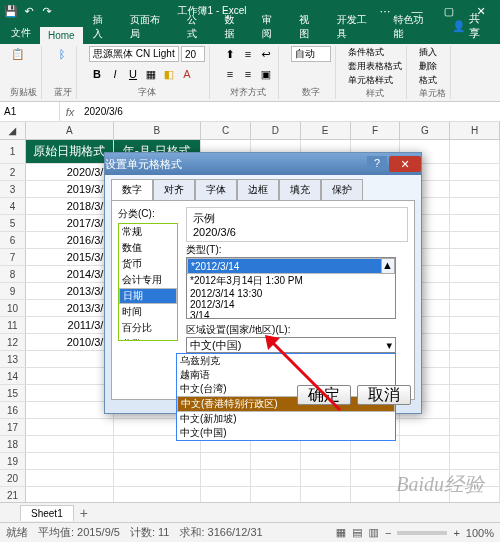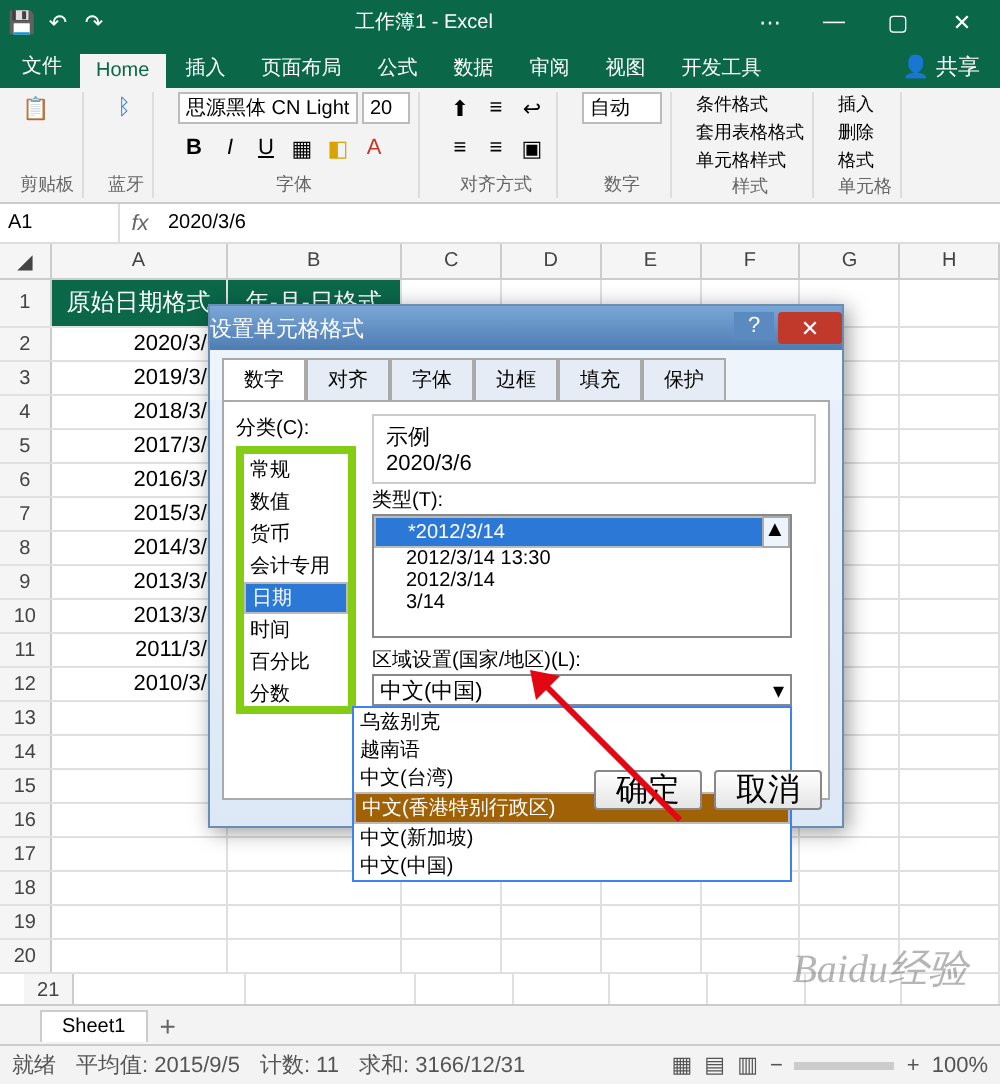--- a/index.html
+++ b/index.html
@@ -38,27 +38,27 @@
 .hdrcell{background:#0a6848;color:#fff;justify-content:center;font-size:12px}
 .row.h{height:24px}
 .dialog{position:absolute;left:104px;top:152px;width:318px;height:262px;background:linear-gradient(#eaf2fb,#dce8f6);border:1px solid #6a8db5;box-shadow:2px 2px 10px rgba(0,0,0,.4)}
 .dlg-title{height:22px;background:linear-gradient(#7aa6d6,#4f7db3);display:flex;align-items:center;justify-content:space-between;padding:0 0;color:#fff;font-size:11px}
 .dlg-close{width:32px;height:16px;background:#c0392b;color:#fff;display:flex;align-items:center;justify-content:center;cursor:pointer;border-radius:2px}
 .dlg-tabs{display:flex;padding:4px 6px 0;gap:0;background:#eef4fb}
 .dlg-tab{padding:3px 10px;border:1px solid #aaa;border-bottom:none;background:#e5ecf5;font-size:10px;cursor:pointer}
 .dlg-tab.active{background:#fff}
 .dlg-body{background:#fff;margin:0 6px 6px;border:1px solid #aaa;padding:6px;height:200px;position:relative}
 .cat-label{font-size:10px;margin-bottom:2px}
-.cat-list{position:absolute;left:6px;top:22px;width:60px;height:134px;border:4px solid #84cc16;background:#fff;overflow:hidden}
+.cat-list{position:absolute;left:6px;top:22px;width:60px;height:118px;border:1px solid #84cc16;background:#fff;overflow:hidden}
 .cat-item{padding:1px 3px;font-size:10px;cursor:pointer}
 .cat-item.sel{background:#2b78d7;color:#fff}
 .sample-box{position:absolute;left:74px;top:6px;right:6px;border:1px solid #ccc;padding:3px 6px;font-size:10px}
 .type-label{position:absolute;left:74px;top:42px;font-size:10px}
 .type-list{position:absolute;left:74px;top:56px;right:18px;height:62px;border:1px solid #888;background:#fff;overflow:hidden}
-.type-item{padding:0 16px;font-size:10px;cursor:pointer}
+.type-item{padding:0 3px;font-size:10px;cursor:pointer}
 .type-item.sel{background:#2b78d7;color:#fff}
 .locale-label{position:absolute;left:74px;top:122px;font-size:10px}
 .locale-sel{position:absolute;left:74px;top:136px;right:18px;height:16px;border:1px solid #888;background:#fff;font-size:10px;padding:0 3px;display:flex;align-items:center;justify-content:space-between}
 .locale-drop{position:absolute;left:64px;top:152px;right:18px;border:1px solid #3b82f6;background:#fff}
 .locale-opt{padding:0 3px;font-size:10px;cursor:pointer}
 .locale-opt.sel{background:#a16207;color:#fff}
 .dlg-btns{position:absolute;right:10px;bottom:8px;display:flex;gap:6px}
 .dlg-btn{width:54px;height:20px;border:1px solid #888;background:linear-gradient(#fff,#e5e5e5);font-size:16px;display:flex;align-items:center;justify-content:center;cursor:pointer;border-radius:2px}
 .arrow{position:absolute;left:260px;top:330px;width:90px;height:90px;pointer-events:none}
 .sheettabs{position:absolute;bottom:20px;left:0;right:0;height:20px;background:#f3f3f3;border-top:1px solid #ccc;display:flex;align-items:center;padding-left:20px;gap:6px}
@@ -89,20 +89,21 @@
 <div class="ribbon-tabs">
   <div class="filemenu">文件</div>
   <div class="tab active">Home</div>
   <div class="tab">插入</div>
   <div class="tab">页面布局</div>
   <div class="tab">公式</div>
   <div class="tab">数据</div>
   <div class="tab">审阅</div>
   <div class="tab">视图</div>
   <div class="tab">开发工具</div>
+  <div class="tab">特色功能</div>
   <div class="share">
       <span>👤</span>
       <span>共享</span>
     </div>
 </div>
 
 <div class="ribbon">
   <div class="rgroup">
     <div class="ctrls">
         <div class="btn">📋</div>
@@ -406,21 +407,21 @@
         <div class="cell A"></div>
         <div class="cell B"></div>
         <div class="cell C"></div>
         <div class="cell D"></div>
         <div class="cell E"></div>
         <div class="cell F"></div>
         <div class="cell G"></div>
         <div class="cell H"></div>
       </div>
       <div class="row">
-        <div class="rowhdr" style="height: 100%; margin-left: 12px;">21</div>
+        <div class="rowhdr" style="height: 100%;">21</div>
         <div class="cell A"></div>
         <div class="cell B"></div>
         <div class="cell C"></div>
         <div class="cell D"></div>
         <div class="cell E"></div>
         <div class="cell F"></div>
         <div class="cell G"></div>
         <div class="cell H"></div>
       </div>
       <div class="row">
@@ -490,20 +491,21 @@
       <div class="cat-item">文本</div>
 
     </div>
     <div class="sample-box">
       <div>示例</div>
       <div>2020/3/6</div>
     </div>
     <div class="type-label">类型(T):</div>
     <div class="type-list">
       <div class="type-item sel">*2012/3/14</div>
+      <div class="type-item">*2012年3月14日 1:30 PM</div>
       <div class="type-item">2012/3/14 13:30</div>
       <div class="type-item">2012/3/14</div>
       <div class="type-item">3/14</div>
 
       <div class="scroll-v">▲</div>
     </div>
     <div class="locale-label">区域设置(国家/地区)(L):</div>
     <div class="locale-sel">
       <span>中文(中国)</span>
         <span>▾</span>

